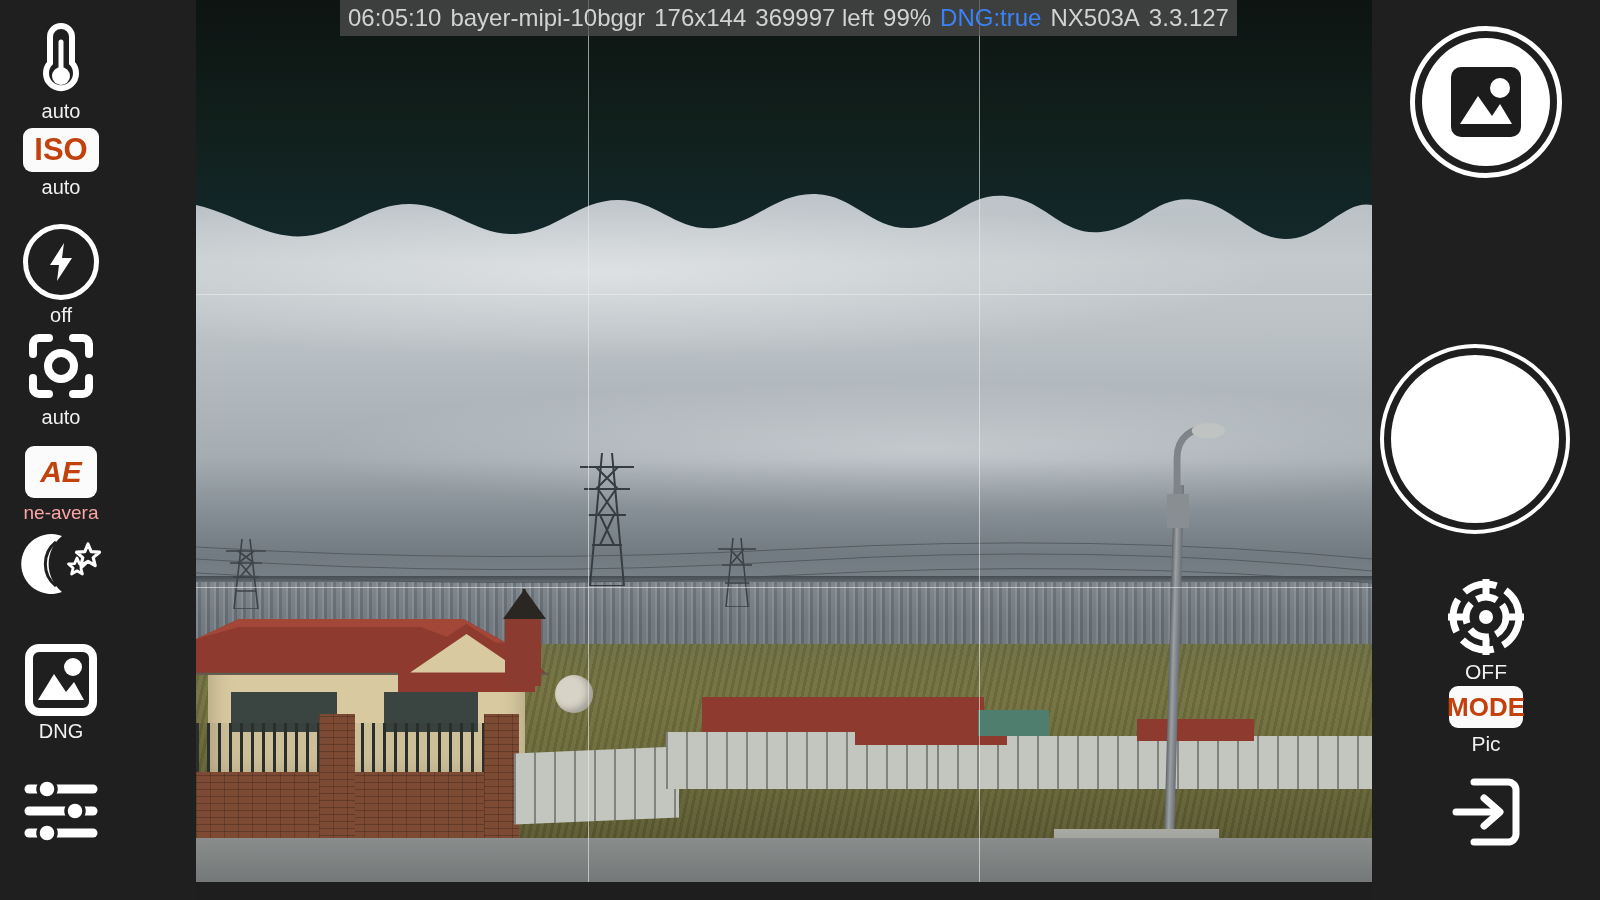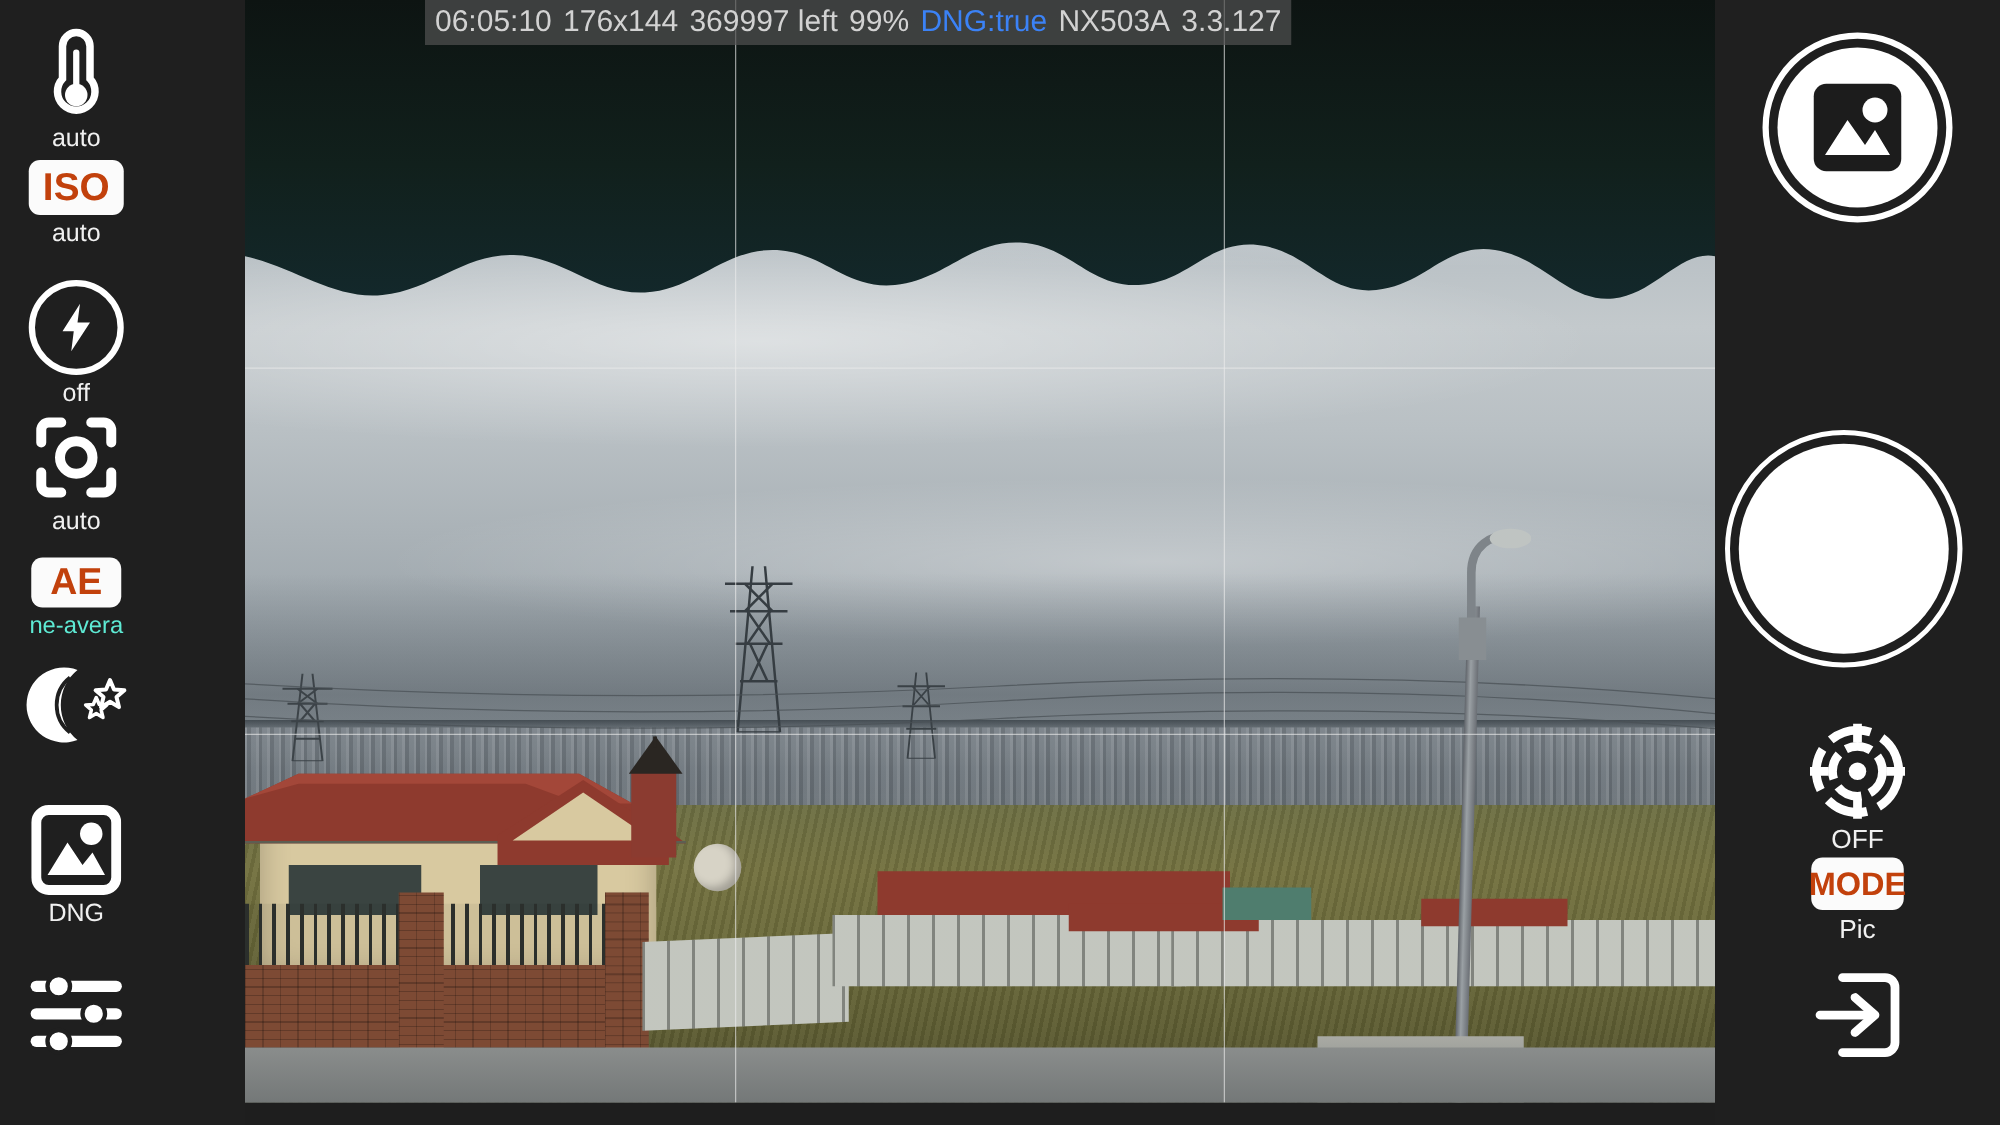--- a/index.html
+++ b/index.html
@@ -28,21 +28,21 @@
 
   .icon-wrap { display:flex; align-items:center; justify-content:center; }
 
   
   .badge {
     display:inline-flex; align-items:center; justify-content:center;
     background:#fbfbfb; border-radius:9px; color:#c2410c;
     font-weight:bold; letter-spacing:0px;
   }
   .badge-iso { width:76px; height:44px; font-size:31px; }
-  .badge-ae  { width:72px; height:40px; font-size:30px; }
+  .badge-ae  { width:72px; height:52px; font-size:30px;font-style:italic; }
   .badge-mode{ width:74px; height:42px; font-size:26px; }
 
   
   .preview {
     position:absolute; left:196px; top:0; width:1176px; height:882px;
     overflow:hidden; z-index:1; background:#8d97a0;
   }
   .scene { position:absolute; inset:0; }
 
   
@@ -302,20 +302,21 @@
     <div class="grid">
       <div class="gl v" style="left:33.3%;"></div>
       <div class="gl v" style="left:66.6%;"></div>
       <div class="gl h" style="top:33.3%;"></div>
       <div class="gl h" style="top:66.6%;"></div>
     </div>
   </div>
 
   <div class="statusbar">
     <span>06:05:10</span>
+    <span>bayer-mipi-10bggr</span>
     <span>176x144</span>
     <span>369997 left</span>
     <span>99%</span>
     <span class="dng">DNG:true</span>
     <span>NX503A</span>
     <span>3.3.127</span>
   </div>
 
   <div class="sidebar-left">
 
@@ -360,21 +361,21 @@
           <circle cx="36" cy="36" r="13" fill="none" stroke="#fff" stroke-width="8"></circle>
         </svg>
       </div>
       <div class="lbl">auto</div>
     </div>
 
     <div class="ctl" style="top:446px;">
       <div class="icon-wrap">
         <span class="badge badge-ae">AE</span>
       </div>
-      <div class="lbl" style="color:#5eead4;font-size:19px;">ne-avera</div>
+      <div class="lbl" style="color:#fca5a5;font-size:19px;">ne-avera</div>
     </div>
 
     <div class="ctl" style="top:528px;">
       <div class="icon-wrap">
         <svg width="86" height="72" viewBox="0 0 86 72">
           <path d="M44,8 a30,30 0 1 0 0,56 a36,36 0 0 1 0,-56 z" fill="#fff"></path>
           <path d="M38,14 a28,28 0 0 0 0,44" fill="none" stroke="#1f1f1f" stroke-width="3"></path>
           <path d="M70,16 l3.2,7.6 l8.3,.6 l-6.3,5.4 l2,8.1 l-7.2,-4.3 l-7.2,4.3 l2,-8.1 l-6.3,-5.4 l8.3,-.6 z" fill="none" stroke="#fff" stroke-width="3.2" stroke-linejoin="round"></path>
           <path d="M59,30 l2.4,5.6 l6.1,.4 l-4.6,4 l1.5,6 l-5.4,-3.2 l-5.4,3.2 l1.5,-6 l-4.6,-4 l6.1,-.4 z" fill="none" stroke="#fff" stroke-width="2.8" stroke-linejoin="round"></path>
         </svg>

